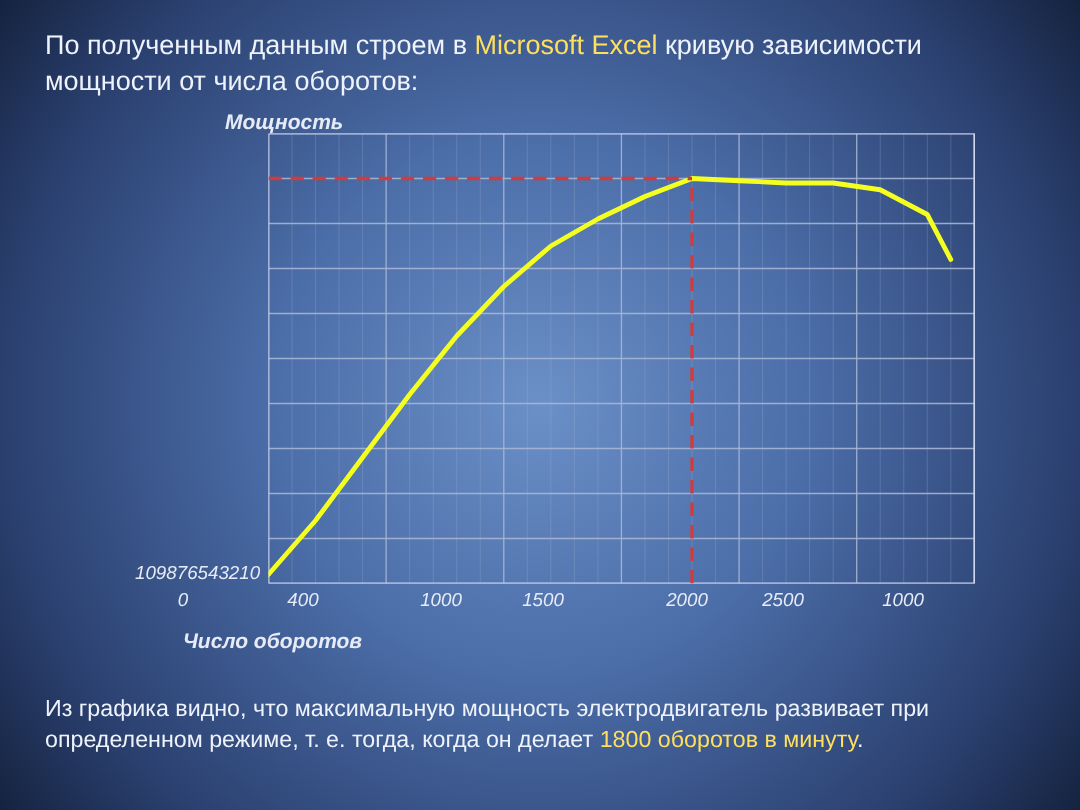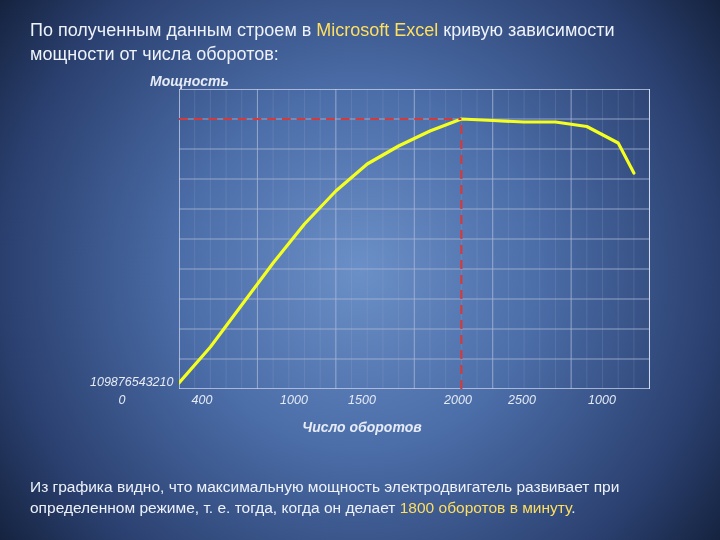--- a/index.html
+++ b/index.html
@@ -65,29 +65,28 @@
     font-style: italic;
     font-size: 12.5px;
     color: #e6ebf6;
   }
   .xaxis span { display:inline-block; text-align:center; }
   .xtitle {
     font-style: italic;
     font-weight: bold;
     font-size: 14px;
     color: #e6ebf6;
-    text-align: center;
     width: 480px;
     margin-top: 10px;
   }
   .outro {
     font-size: 15.5px;
     line-height: 1.35;
     color: #eef2fb;
-    margin-top: 42px;
+    margin-top: 28px;
     max-width: 680px;
   }
   .outro .hl { color: #ffdf5e; }
 </style>
 </head>
 <body>
 
 <div class="intro">
   <span>По полученным данным строем в </span><span class="excel">Microsoft Excel</span><span> кривую зависимости мощности от числа оборотов:</span>
 </div>

